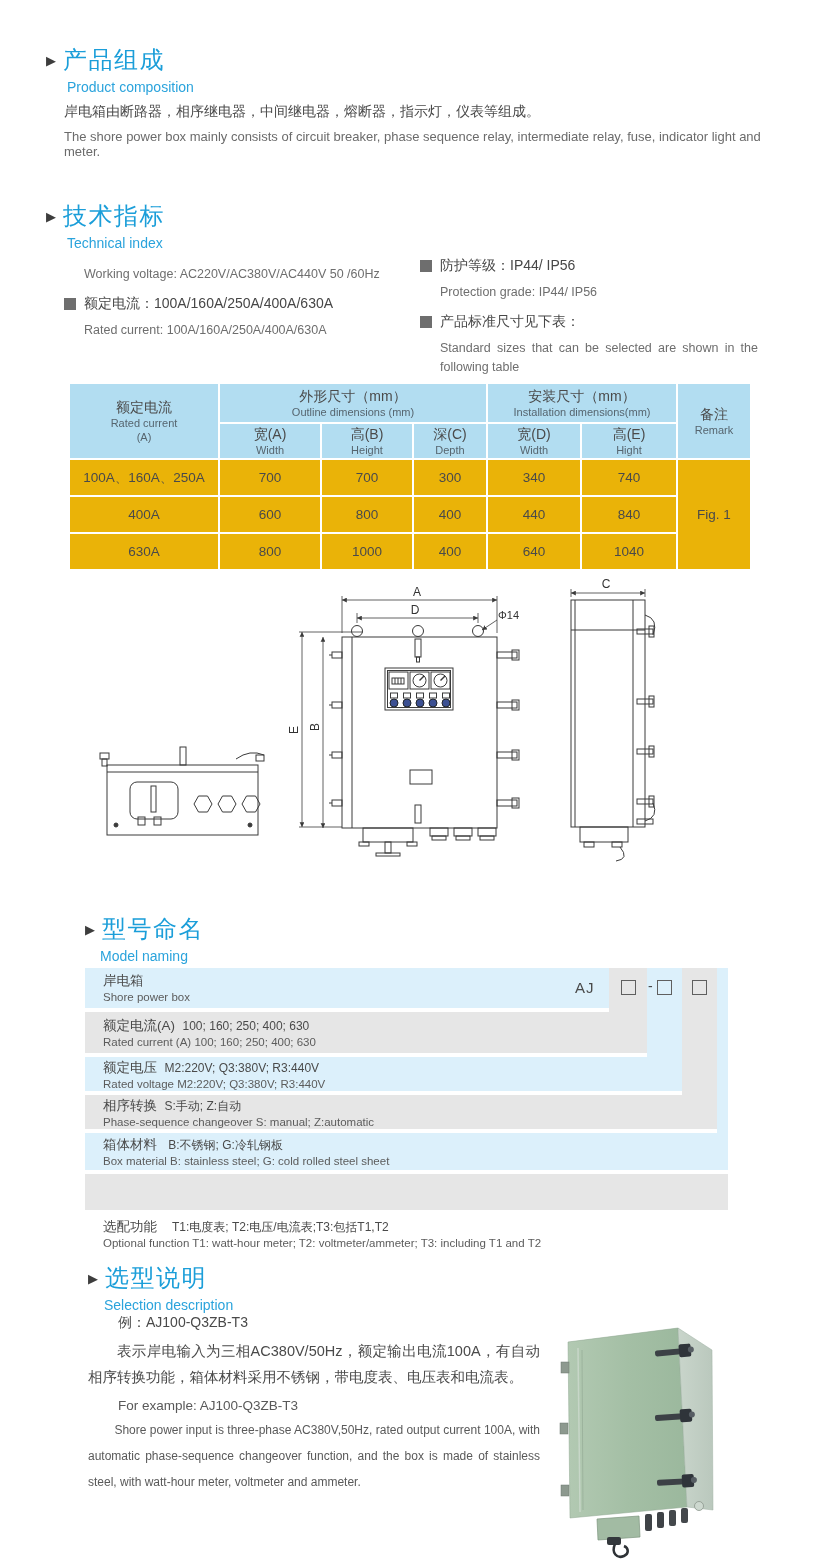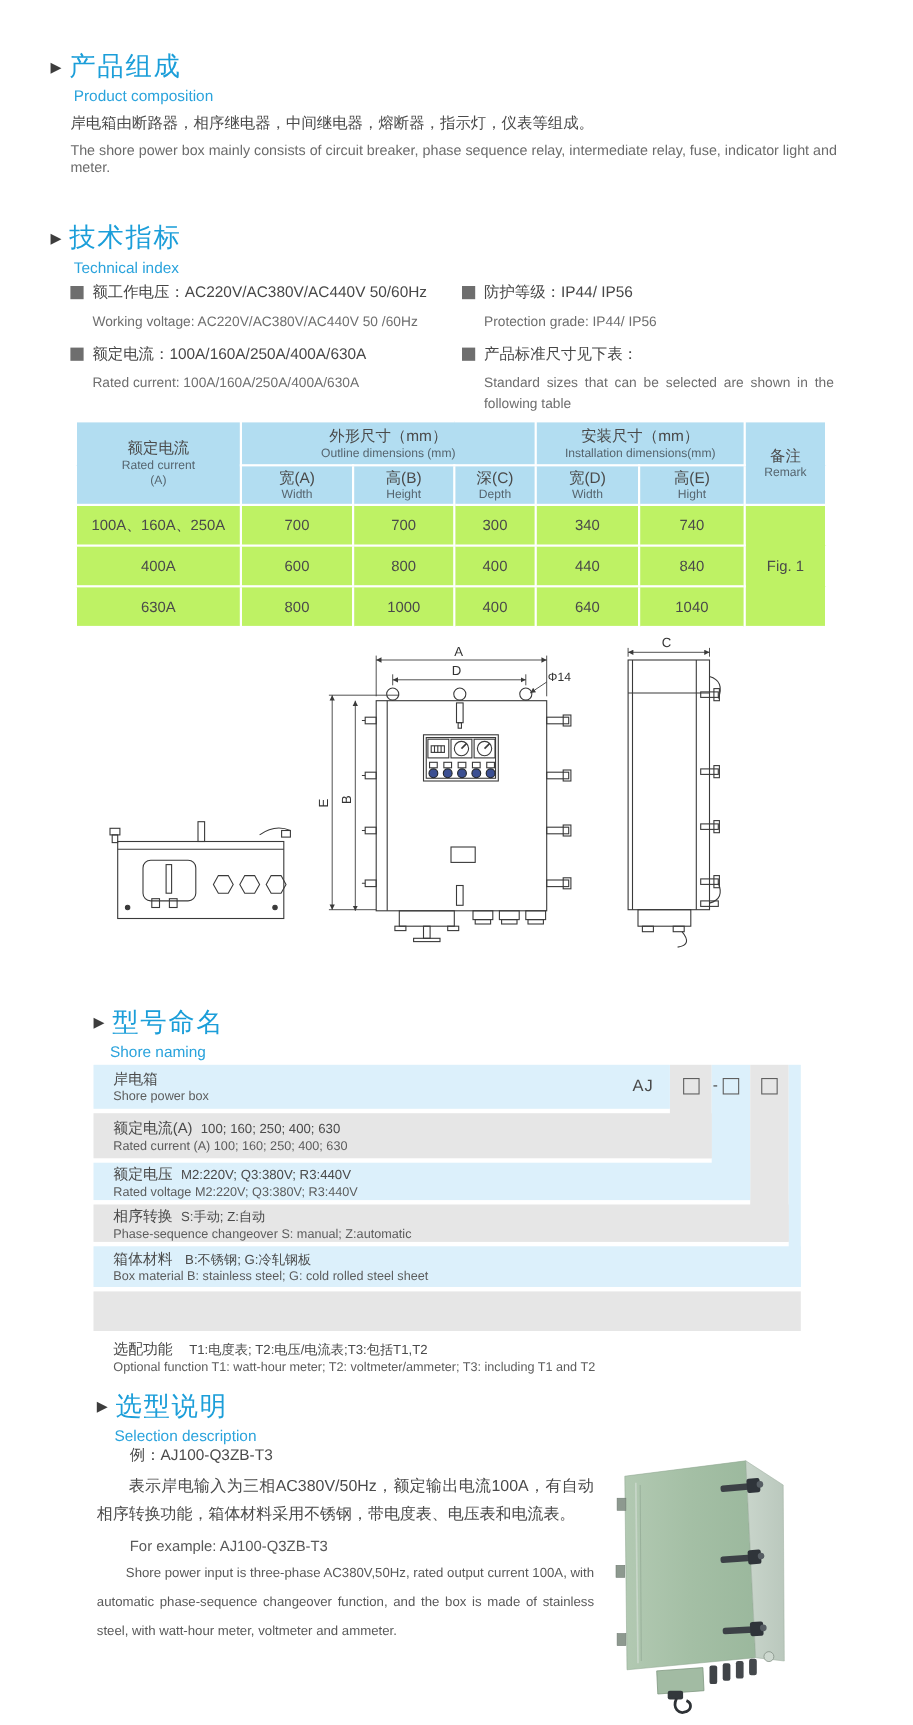--- a/index.html
+++ b/index.html
@@ -25,21 +25,21 @@
   .spec-col.right { width:344px; }
   .spec-item { margin-bottom:2px; }
   .spec-cn { font-size:14px; color:#474747; display:flex; align-items:center; }
   .bullet { width:12px; height:12px; background:#6e6e6e; display:inline-block; margin-right:8px; flex:none; }
   .spec-en { font-size:12.5px; color:#6e6e6e; margin:8px 8px 11px 20px; line-height:19px; text-align:justify; }
 
   
   table.dims { border-collapse:collapse; table-layout:fixed; width:682px; }
   table.dims th, table.dims td { border:2px solid #ffffff; text-align:center; vertical-align:middle; padding:0; font-weight:normal; }
   table.dims thead th { background:#b2ddf1; color:#4a4a4a; }
-  table.dims tbody td { background:#bef264; color:#4a4a4a; font-size:13.5px; }
+  table.dims tbody td { background:#eab308; color:#4a4a4a; font-size:13.5px; }
   .th-cn { font-size:14px; line-height:18px; }
   .th-en { font-size:11px; color:#56656f; line-height:14px; }
 
   
   .m-blue { background:#dcf0fb; }
   .m-gray { background:#e6e6e6; }
   .mrow, .riser, .mtext, .code-box, .m-minus, .m-prefix { position:absolute; }
   .mtext { left:18px; color:#4a4a4a; }
   .mtext .l1 { font-size:13.5px; line-height:18px; white-space:nowrap; }
   .mtext .l1 .val { font-size:12px; }
@@ -75,24 +75,20 @@
     <div class="head-row">
       <span class="tri">▶</span>
       <span class="cn-title">技术指标</span>
     </div>
     <div class="en-title">Technical index</div>
   </div>
 
   <div class="abs spec-cols" style="left:64px; top:257px; width:710px;">
     <div class="spec-col">
       <div class="spec-item">
-        <div class="spec-cn">
-            <span class="bullet"></span>
-            <span>额工作电压：AC220V/AC380V/AC440V  50/60Hz</span>
-          </div>
         <div class="spec-en">Working voltage: AC220V/AC380V/AC440V 50 /60Hz</div>
       </div>
       <div class="spec-item">
         <div class="spec-cn">
             <span class="bullet"></span>
             <span>额定电流：100A/160A/250A/400A/630A</span>
           </div>
         <div class="spec-en">Rated current: 100A/160A/250A/400A/630A</div>
       </div>
     </div>
@@ -361,21 +357,21 @@
       <circle cx="56" cy="250" r="2" fill="#3a3a3a"></circle>
       <circle cx="190" cy="250" r="2" fill="#3a3a3a"></circle>
     </g>
   </svg>
 
   <div class="abs sec-head" style="left:85px; top:913px;">
     <div class="head-row">
       <span class="tri">▶</span>
       <span class="cn-title">型号命名</span>
     </div>
-    <div class="en-title" style="margin-left:15px;">Shore naming</div>
+    <div class="en-title" style="margin-left:15px;">Model naming</div>
   </div>
 
   <div class="abs" style="left:85px; top:968px; width:658px; height:242px;">
 
     <div class="riser m-gray" style="left:524px; top:0; width:38px; height:85px;"></div>
     <div class="riser m-blue" style="left:562px; top:0; width:35px; height:123px;"></div>
     <div class="riser m-gray" style="left:597px; top:0; width:35px; height:161px;"></div>
     <div class="riser m-blue" style="left:632px; top:0; width:11px; height:202px;"></div>
     <div class="mrow m-blue" style="left:0; top:0;   width:524px; height:40px;"></div>
     <div class="mrow m-gray" style="left:0; top:44px; width:562px; height:41px;"></div>

